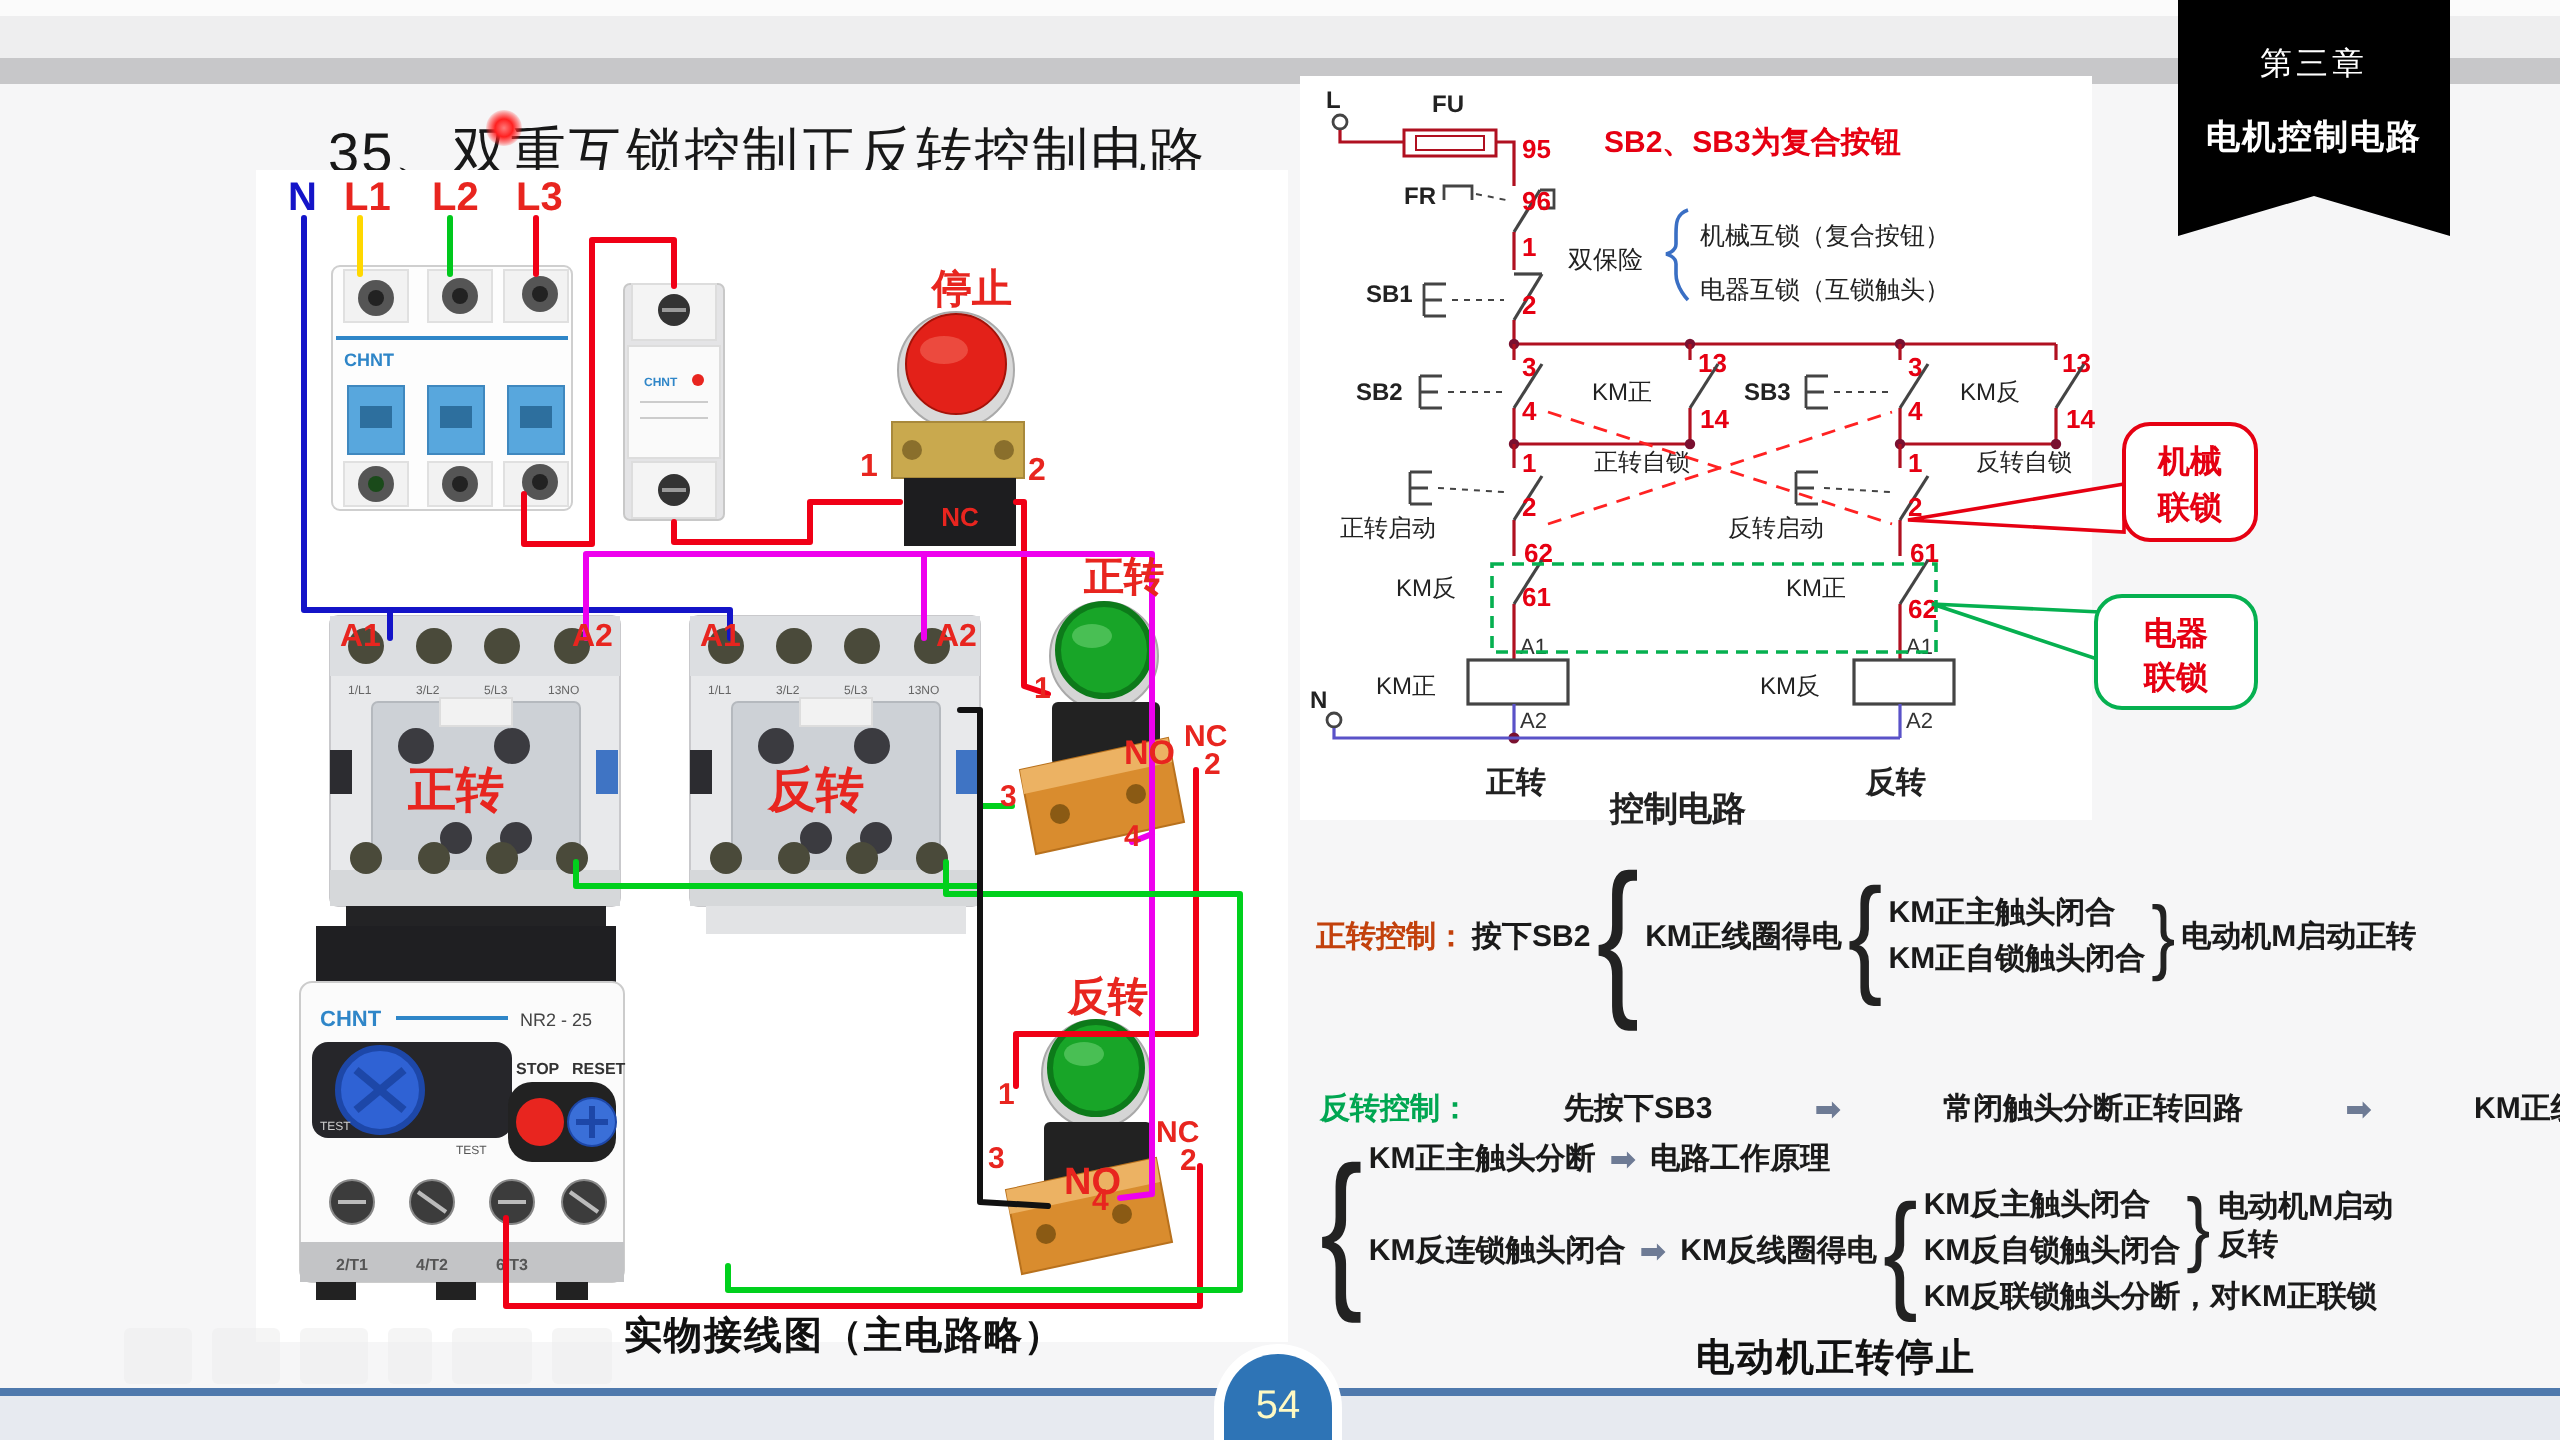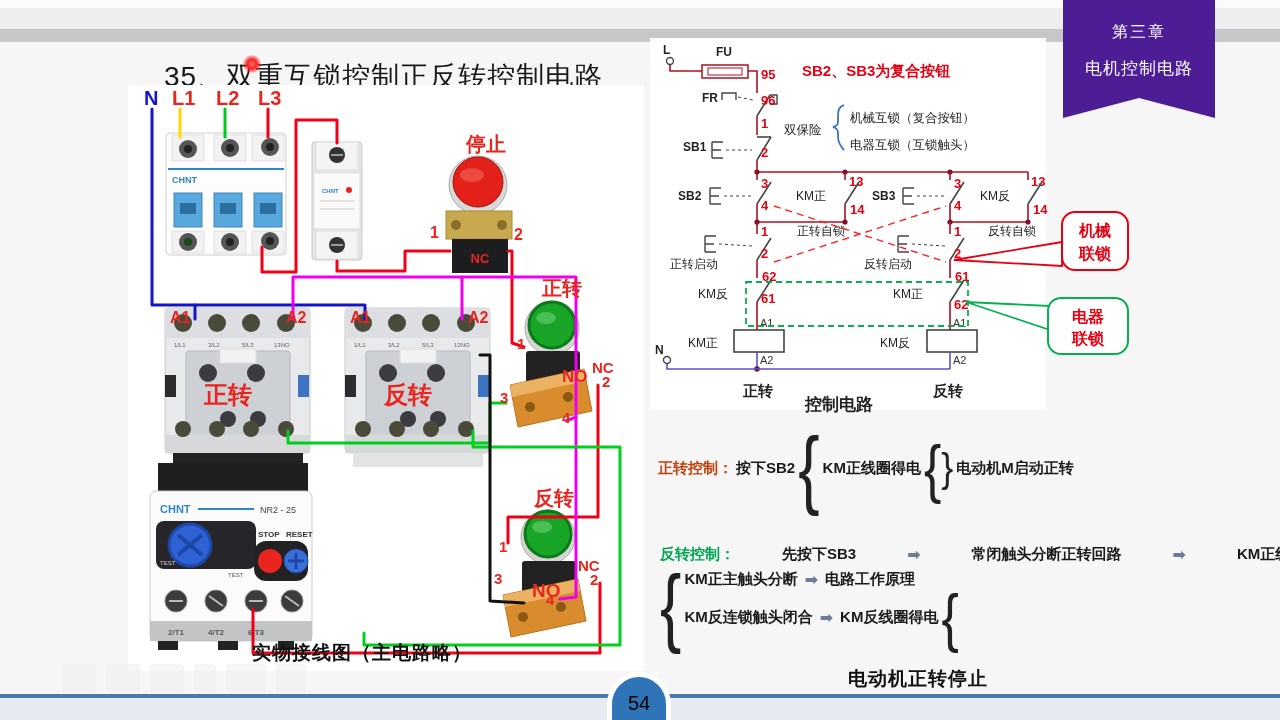--- a/index.html
+++ b/index.html
@@ -1,25 +1,25 @@
 <!DOCTYPE html>
 <html><head>
 <meta charset="utf-8">
 <style>
   html,body{margin:0;padding:0;}
   body{width:1280px;height:720px;position:relative;overflow:hidden;
        background:#f6f6f7;font-family:"Liberation Sans","DejaVu Sans",sans-serif;}
   .bar-top{position:absolute;left:0;top:0;width:1280px;height:8px;background:#fbfbfb;}
   .bar-mid{position:absolute;left:0;top:8px;width:1280px;height:21px;background:#eeeeef;}
   .bar-gray{position:absolute;left:0;top:29px;width:1280px;height:13px;background:#c7c7c9;}
-  .ribbon{position:absolute;left:1063px;top:0;width:152px;height:118px;background:#4c1d95;
+  .ribbon{position:absolute;left:1089px;top:0;width:136px;height:118px;background:#000000;
           color:#fff;text-align:center;z-index:20;
           clip-path:polygon(0 0,100% 0,100% 100%,50% 83%,0 100%);}
   .ribbon .r1{margin-top:22px;font-size:16px;letter-spacing:2px;}
-  .ribbon .r2{margin-top:14px;font-size:17px;font-weight:normal;letter-spacing:1px;}
+  .ribbon .r2{margin-top:14px;font-size:17px;font-weight:bold;letter-spacing:1px;}
   .slide-title{position:absolute;left:164px;top:58px;font-size:28px;color:#181818;letter-spacing:1px;}
   .laser{position:absolute;left:243px;top:55px;width:18px;height:18px;border-radius:50%;
          background:radial-gradient(circle,#ff7a7a 0%,#ff2020 35%,rgba(255,40,40,.45) 60%,rgba(255,0,0,0) 75%);}
   .panel{position:absolute;background:#fff;}
   svg text{font-family:"Liberation Sans","DejaVu Sans",sans-serif;}
   
   .sc-lab{font-size:12px;fill:#222;}
   .sc-lab-b{font-size:12px;fill:#222;font-weight:bold;}
   .sc-num{font-size:13px;font-weight:bold;fill:#e60012;}
   .sc-note{font-size:15px;font-weight:bold;fill:#e60012;}
@@ -45,21 +45,21 @@
   .b-big{font-size:64px;transform:scaleY(1.35);}
   .b-med{font-size:52px;transform:scaleY(1.25);}
   .b-sm{font-size:36px;transform:scaleY(1.15);}
   .parrow{font-family:"DejaVu Sans",sans-serif;color:#6e7b95;font-size:16px;padding:0 4px;font-weight:bold;}
   .wrapres{width:90px;white-space:normal;line-height:1.25;padding-left:4px;}
   .caption{position:absolute;font-size:19px;font-weight:bold;color:#111;letter-spacing:1px;}
   .footer-line{position:absolute;left:0;top:694px;width:1280px;height:4px;background:#4f79ad;z-index:5;}
   .footer-strip{position:absolute;left:0;top:698px;width:1280px;height:22px;background:#e7eaf0;}
   .page-badge{position:absolute;left:612px;top:677px;width:54px;height:43px;background:#2e74b6;
               border-radius:28px 28px 0 0/28px 28px 0 0;z-index:6;box-shadow:0 0 0 5px #ffffff;
-              color:#000000;font-size:20px;text-align:center;line-height:52px;}
+              color:#fef9c3;font-size:20px;text-align:center;line-height:52px;}
   .watermark{position:absolute;left:62px;top:664px;display:flex;gap:10px;opacity:.55;}
   .watermark div{background:#ededee;height:28px;border-radius:3px;}
 </style>
 </head>
 <body>
 
 <div class="bar-top"></div>
 <div class="bar-mid"></div>
 <div class="bar-gray"></div>
 
@@ -436,20 +436,24 @@
   <div class="prow">
     <span class="red-head">正转控制：</span>
     <span class="ptext">按下SB2</span>
     <span class="brace open b-big"></span>
     <div class="pcol">
       <div class="prow">
         <span class="ptext">KM正线圈得电</span>
         <span class="brace open b-med"></span>
         <div class="pcol">
           <div class="prow">
+            <div class="pcol">
+              <div class="ptext">KM正主触头闭合</div>
+              <div class="ptext">KM正自锁触头闭合</div>
+            </div>
             <span class="brace close b-sm"></span>
             <span class="ptext">电动机M启动正转</span>
           </div>
         </div>
       </div>
     </div>
   </div>
 </div>
 
 <div class="pblock" style="left:660px;top:543px;">
@@ -467,30 +471,41 @@
       <div class="prow">
         <span class="ptext">KM正主触头分断</span>
         <span class="parrow">➡</span>
         <span class="ptext">电路工作原理</span>
       </div>
       <div class="prow">
         <span class="ptext">KM反连锁触头闭合</span>
         <span class="parrow">➡</span>
         <span class="ptext">KM反线圈得电</span>
         <span class="brace open b-med"></span>
+        <div class="pcol">
+          <div class="prow">
+            <div class="pcol">
+              <div class="ptext">KM反主触头闭合</div>
+              <div class="ptext">KM反自锁触头闭合</div>
+            </div>
+            <span class="brace close b-sm"></span>
+            <span class="ptext wrapres">电动机M启动反转</span>
+          </div>
+          <div class="ptext">KM反联锁触头分断，对KM正联锁</div>
+        </div>
       </div>
     </div>
   </div>
 </div>
 
 <div class="watermark">
   <div style="width:34px;"></div>
     <div style="width:34px;"></div>
     <div style="width:34px;"></div>
   <div style="width:22px;"></div>
     <div style="width:40px;"></div>
     <div style="width:30px;"></div>
 </div>
-<div class="caption" style="left:252px;top:640px;width:280px;text-align:left;">实物接线图（主电路略）</div>
+<div class="caption" style="left:252px;top:655px;width:280px;text-align:right;">实物接线图（主电路略）</div>
 <div class="caption" style="left:838px;top:666px;width:160px;text-align:center;">电动机正转停止</div>
 <div class="footer-line"></div>
 <div class="footer-strip"></div>
 <div class="page-badge">54</div>
 
 </body></html>

